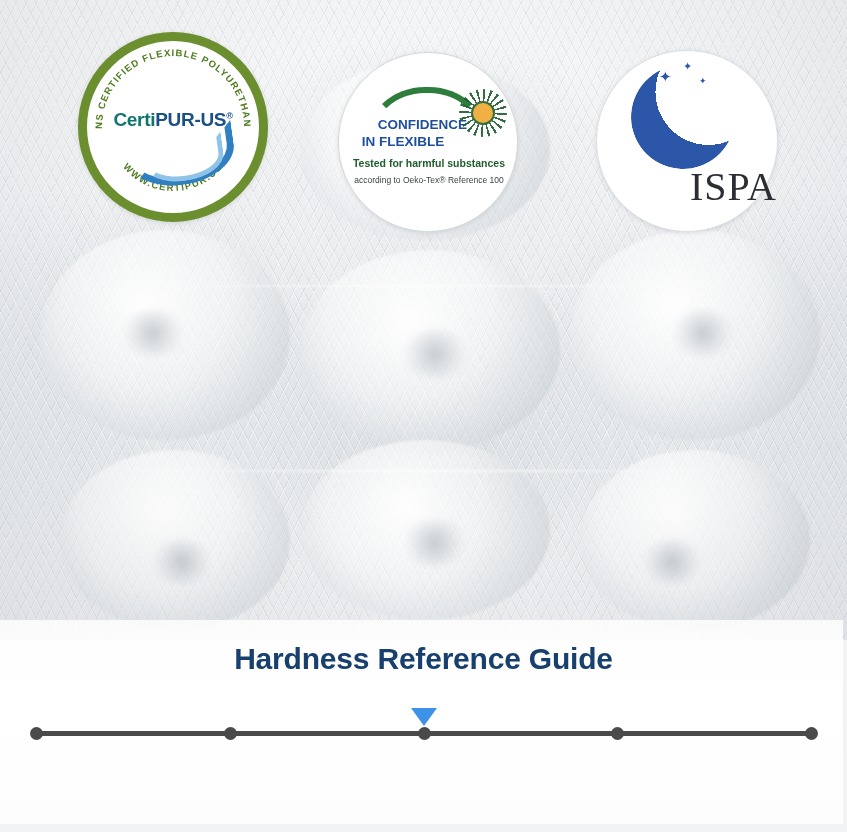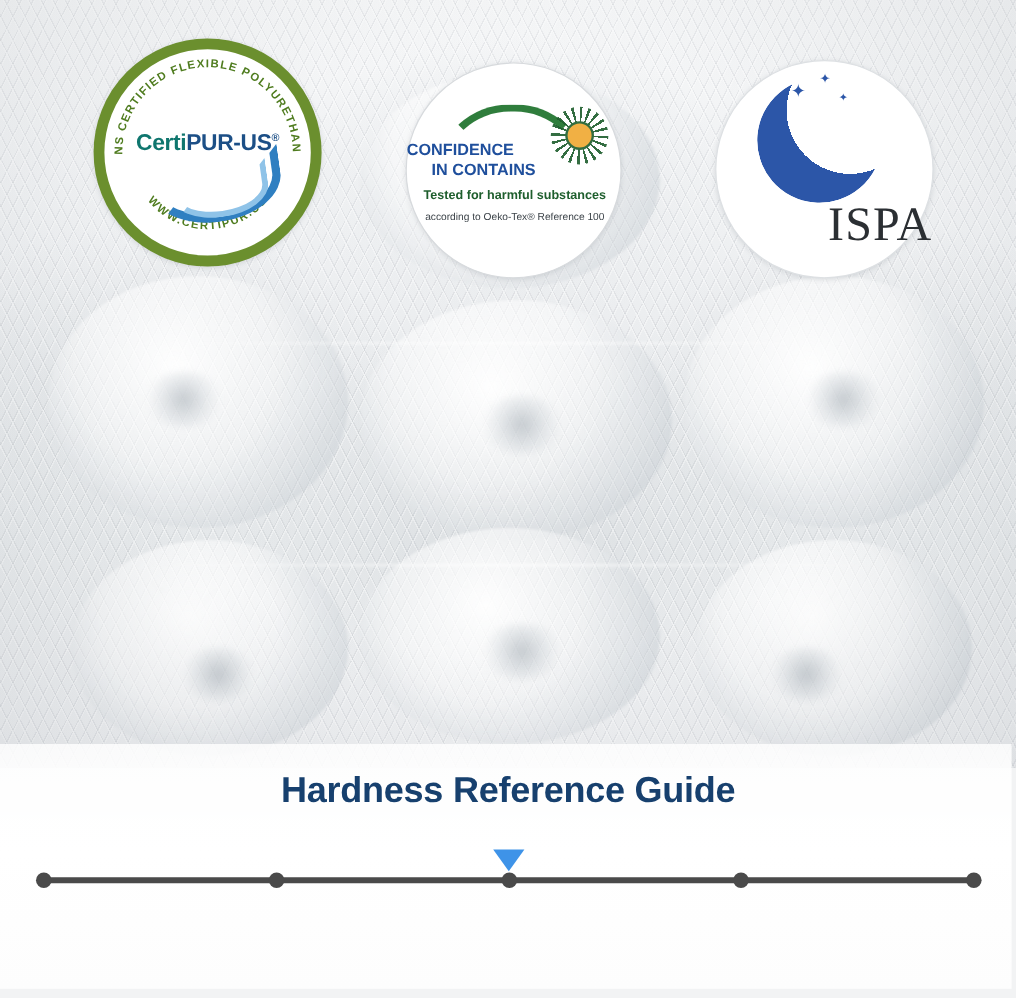--- a/index.html
+++ b/index.html
@@ -152,21 +152,21 @@
     left: 26px; top: 34px;
     width: 112px; height: 60px;
     border: 6px solid #2f7d3c;
     border-bottom-color: transparent;
     border-left-color: transparent;
     border-right-color: transparent;
     border-radius: 60px 60px 0 0 / 56px 56px 0 0;
   }
   #badge-oekotex .ot-l1 {
     position: absolute; left: 0; top: 64px; width: 128px;
-    text-align: left; font-size: 13.5px; font-weight: bold; color: #1f4f9c;
+    text-align: right; font-size: 13.5px; font-weight: bold; color: #1f4f9c;
   }
   #badge-oekotex .ot-l2 {
     position: absolute; left: 0; top: 81px; width: 128px;
     text-align: center; font-size: 13.5px; font-weight: bold; color: #1f4f9c;
   }
   #badge-oekotex .ot-l3 {
     position: absolute; left: 0; top: 104px; width: 180px;
     text-align: center; font-size: 10.5px; font-weight: bold; color: #1e5e2d;
   }
   #badge-oekotex .ot-l4 {
@@ -348,21 +348,21 @@
       <div class="swoosh2"></div>
       <div class="cp-main">
         <span class="grn">Certi</span><span>PUR-US</span><span style="font-size:9px;vertical-align:super;">®</span>
       </div>
     </div>
 
     <div class="badge" id="badge-oekotex">
       <div class="arc"></div>
       <div class="globe"></div>
       <div class="ot-l1">CONFIDENCE</div>
-      <div class="ot-l2">IN CONTAINS</div>
+      <div class="ot-l2">IN FLEXIBLE</div>
       <div class="ot-l3">Tested for harmful substances</div>
       <div class="ot-l4">according to Oeko-Tex® Reference 100</div>
     </div>
 
     <div class="badge" id="badge-ispa">
       <div class="moon"></div>
       <div class="star s1">✦</div>
       <div class="star s2">✦</div>
       <div class="star s3">✦</div>
       <div class="ispa-text">ISPA</div>

